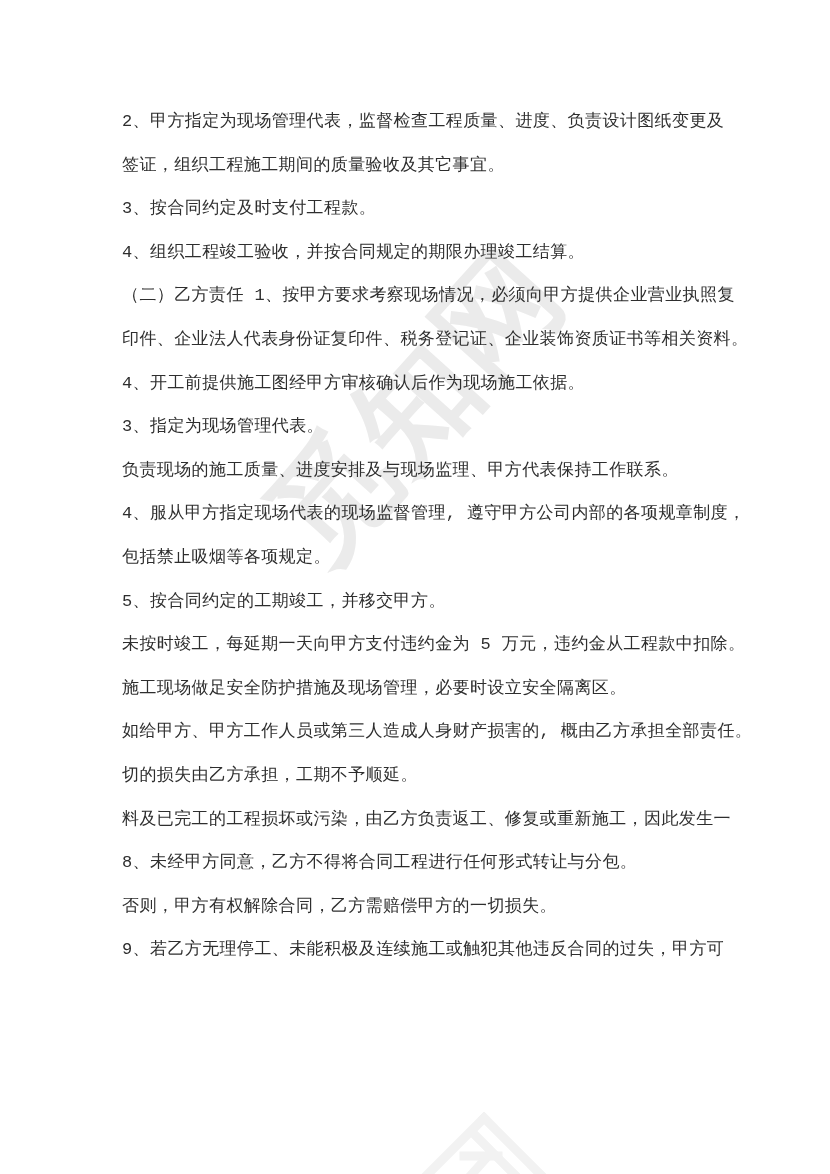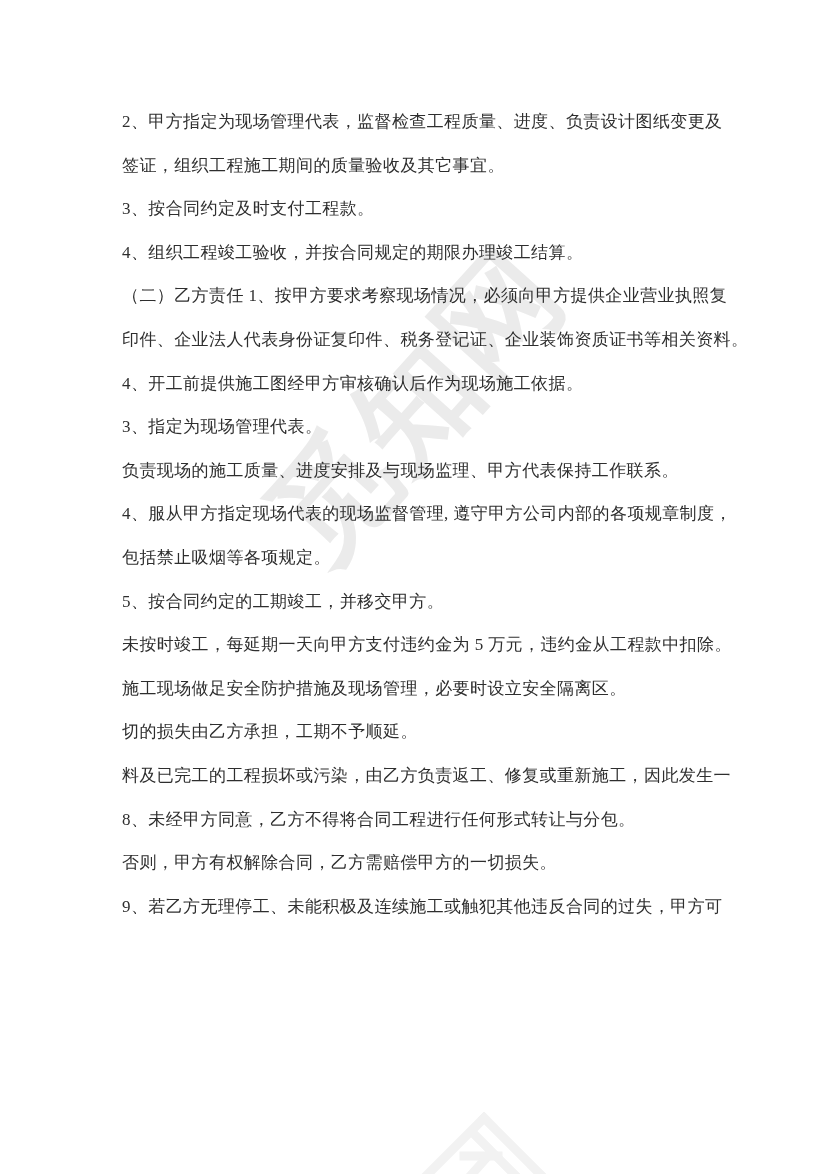--- a/index.html
+++ b/index.html
@@ -41,20 +41,21 @@
     top: 1112px;
     z-index: 1;
   }
   
   .textblock {
     position: absolute;
     left: 122px;
     top: 100px;
     width: 590px;
     z-index: 2;
+    font-family: Liberation Mono, monospace;
   }
   .textblock p {
     margin: 0;
     padding: 0;
     font-size: 17px;
     line-height: 43.6px;
     letter-spacing: 0.4px;
     color: #2e2e2e;
     white-space: nowrap;
     text-rendering: optimizeLegibility;
@@ -85,20 +86,21 @@
     <p>（二）乙方责任 1、按甲方要求考察现场情况，必须向甲方提供企业营业执照复</p>
     <p>印件、企业法人代表身份证复印件、税务登记证、企业装饰资质证书等相关资料。</p>
     <p>4、开工前提供施工图经甲方审核确认后作为现场施工依据。</p>
     <p>3、指定为现场管理代表。</p>
     <p>负责现场的施工质量、进度安排及与现场监理、甲方代表保持工作联系。</p>
     <p>4、服从甲方指定现场代表的现场监督管理, 遵守甲方公司内部的各项规章制度，</p>
     <p>包括禁止吸烟等各项规定。</p>
     <p>5、按合同约定的工期竣工，并移交甲方。</p>
     <p>未按时竣工，每延期一天向甲方支付违约金为 5 万元，违约金从工程款中扣除。</p>
     <p>施工现场做足安全防护措施及现场管理，必要时设立安全隔离区。</p>
+    <p>如给甲方、甲方工作人员或第三人造成人身财产损害的, 概由乙方承担全部责任。</p>
     <p>切的损失由乙方承担，工期不予顺延。</p>
     <p>料及已完工的工程损坏或污染，由乙方负责返工、修复或重新施工，因此发生一</p>
     <p>8、未经甲方同意，乙方不得将合同工程进行任何形式转让与分包。</p>
     <p>否则，甲方有权解除合同，乙方需赔偿甲方的一切损失。</p>
     <p>9、若乙方无理停工、未能积极及连续施工或触犯其他违反合同的过失，甲方可</p>
   </div>
 
 </div>
 
 </body></html>

